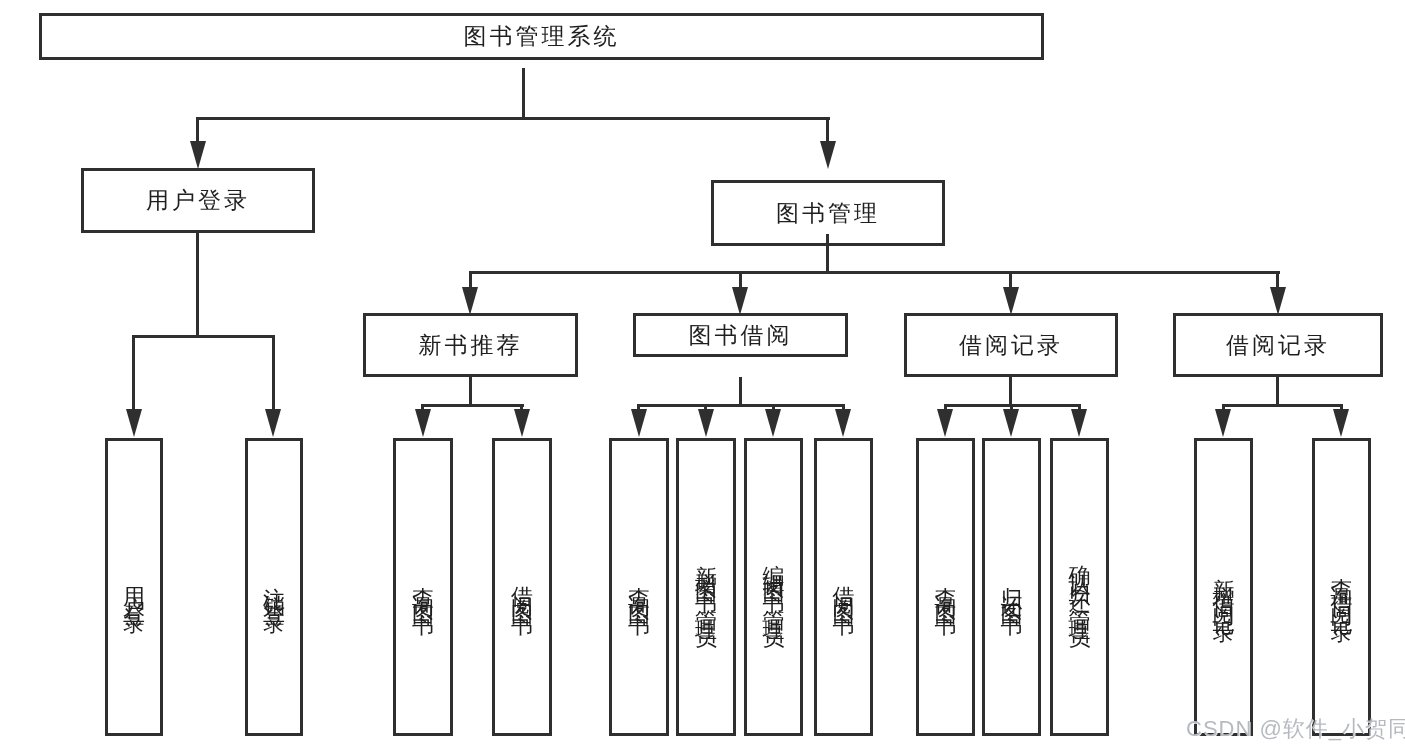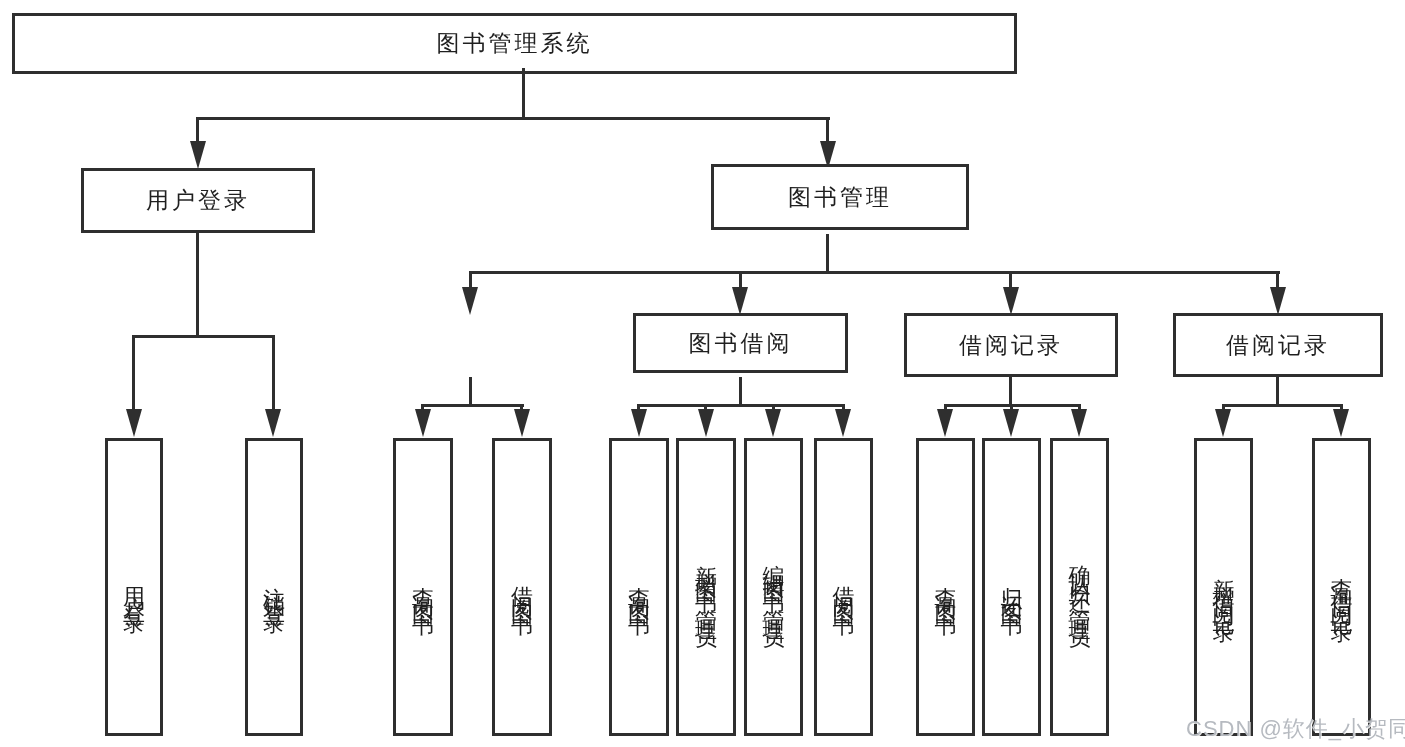--- a/index.html
+++ b/index.html
@@ -46,35 +46,35 @@
     text-shadow:1px 1px 0 rgba(255,255,255,0.85);
     white-space:nowrap;
     z-index:10;
   }
 </style>
 </head>
 <body>
 
 <div id="stage">
 
-  <div class="node h-node" style="left:12px;top:13px;width:1005px;height:61px">
+  <div class="node h-node" style="left:39px;top:13px;width:1005px;height:47px">
     <span class="lbl">图书管理系统</span>
   </div>
 
   <div class="vl" style="left:522px;top:68px;height:50px"></div>
   <div class="hl" style="left:196px;top:117px;width:634px"></div>
   <div class="vl" style="left:196px;top:117px;height:27px"></div>
   <div class="arr" style="left:190px;top:141px"></div>
   <div class="vl" style="left:826px;top:117px;height:27px"></div>
   <div class="arr" style="left:820px;top:141px"></div>
 
   <div class="node h-node" style="left:81px;top:168px;width:234px;height:65px">
     <span class="lbl">用户登录</span>
   </div>
-  <div class="node h-node" style="left:711px;top:164px;width:258px;height:66px">
+  <div class="node h-node" style="left:711px;top:180px;width:234px;height:66px">
     <span class="lbl">图书管理</span>
   </div>
 
   <div class="vl" style="left:196px;top:233px;height:103px"></div>
   <div class="hl" style="left:132px;top:335px;width:143px"></div>
   <div class="vl" style="left:132px;top:335px;height:77px"></div>
   <div class="arr" style="left:126px;top:409px"></div>
   <div class="vl" style="left:272px;top:335px;height:77px"></div>
   <div class="arr" style="left:265px;top:409px"></div>
 
@@ -82,21 +82,24 @@
   <div class="hl" style="left:469px;top:271px;width:811px"></div>
   <div class="vl" style="left:469px;top:271px;height:19px"></div>
   <div class="arr" style="left:462px;top:287px"></div>
   <div class="vl" style="left:739px;top:271px;height:19px"></div>
   <div class="arr" style="left:732px;top:287px"></div>
   <div class="vl" style="left:1009px;top:271px;height:19px"></div>
   <div class="arr" style="left:1003px;top:287px"></div>
   <div class="vl" style="left:1276px;top:271px;height:19px"></div>
   <div class="arr" style="left:1270px;top:287px"></div>
 
-  <div class="node h-node" style="left:633px;top:313px;width:215px;height:60px">
+  <div class="node h-node" style="left:363px;top:313px;width:215px;height:64px">
+    <span class="lbl">新书推荐</span>
+  </div>
+  <div class="node h-node" style="left:633px;top:313px;width:215px;height:44px">
     <span class="lbl">图书借阅</span>
   </div>
   <div class="node h-node" style="left:904px;top:313px;width:214px;height:64px">
     <span class="lbl">借阅记录</span>
   </div>
   <div class="node h-node" style="left:1173px;top:313px;width:210px;height:64px">
     <span class="lbl">借阅记录</span>
   </div>
 
   <div class="vl" style="left:469px;top:377px;height:28px"></div>

